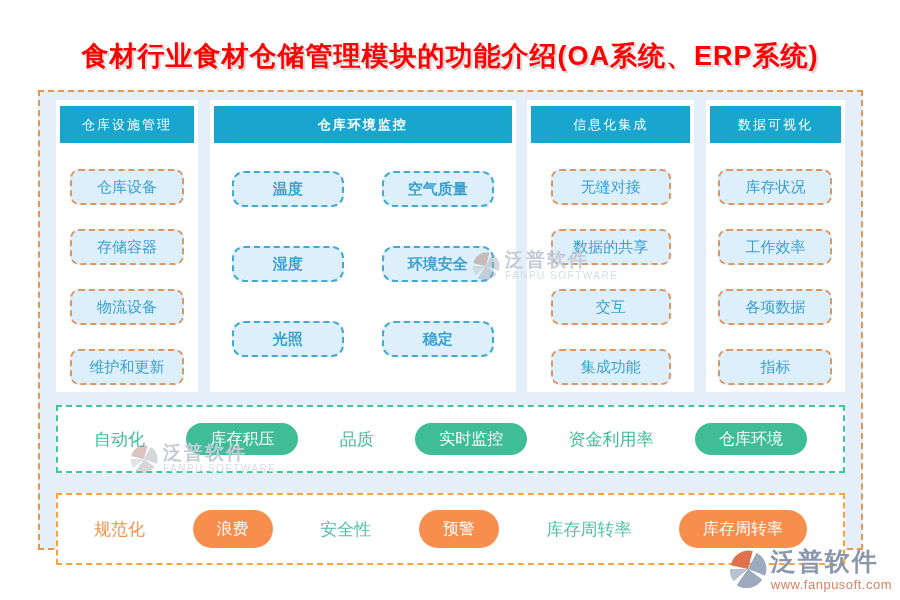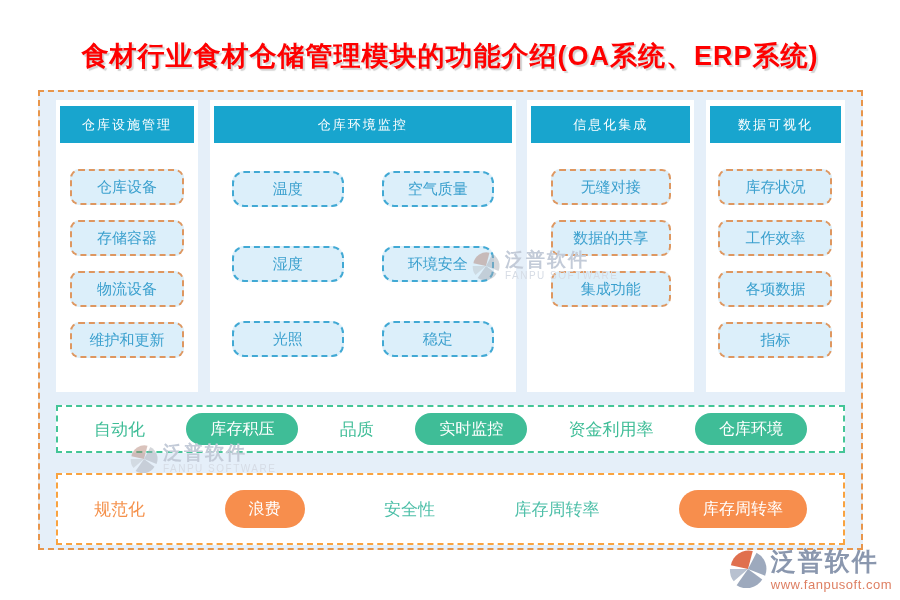--- a/index.html
+++ b/index.html
@@ -13,42 +13,42 @@
   }
 
   .board {
     position:absolute; left:38px; top:90px; width:825px; height:460px;
     background:#e5eff9; border:2px dashed #e8964c; padding:8px 16px 12px;
   }
 
   .columns { display:flex; justify-content:space-between; height:292px; }
   .panel { background:#ffffff; display:flex; flex-direction:column; align-items:center; height:292px; }
   .panel.c1 { width:142px; }
-  .panel.c2 { width:306px; }
+  .panel.c2 { width:306px;font-weight:bold; }
   .panel.c3 { width:167px; }
   .panel.c4 { width:139px; }
 
   .panel-header {
     margin-top:6px; width:calc(100% - 8px); height:37px; background:#18a5ce;
     color:#ffffff; font-size:13px; display:flex; align-items:center; justify-content:center;
     letter-spacing:2px;
   }
 
-  .items { display:flex; flex-direction:column; gap:15px; margin-top:26px; width:114px; }
+  .items { display:flex; flex-direction:column; gap:24px; margin-top:26px; width:114px; }
   .panel.c3 .items { width:120px; }
   .item {
     height:36px; display:flex; align-items:center; justify-content:center;
     background:#dceffa; color:#3ba0ce; font-size:15px; white-space:nowrap;
     border:2px dashed #de9760; border-radius:9px; padding:0 4px;
   }
   .grid { display:grid; grid-template-columns:112px 112px; column-gap:38px; row-gap:39px; margin-top:28px; }
   .item.blue { border:2px dashed #41a9d4; border-radius:12px; }
 
   .band {
-    margin-top:13px; width:100%; height:48px; background:#ffffff;
+    margin-top:13px; width:100%; height:68px; background:#ffffff;
     display:flex; align-items:center; justify-content:space-between; padding:0 36px;
   }
   .band.green  { border:2px dashed #44c597; }
   .band.orange { border:2px dashed #f9a340; margin-top:20px; height:72px; }
 
   .band-text { font-size:17px; white-space:nowrap; }
   .rt-green  { color:#3fbd97; }
   .rt-orange { color:#f5914b; }
   .rt-teal   { color:#4dbfa8; }
 
@@ -115,20 +115,21 @@
         <div class="item blue">光照</div>
         <div class="item blue">稳定</div>
       </div>
     </div>
 
     <div class="panel c3">
       <div class="panel-header">信息化集成</div>
       <div class="items">
         <div class="item">无缝对接</div>
         <div class="item">数据的共享</div>
+        <div class="item">交互</div>
         <div class="item">集成功能</div>
       </div>
     </div>
 
     <div class="panel c4">
       <div class="panel-header">数据可视化</div>
       <div class="items">
         <div class="item">库存状况</div>
         <div class="item">工作效率</div>
         <div class="item">各项数据</div>
@@ -144,20 +145,21 @@
     <span class="band-text rt-green">品质</span>
     <span class="pill green">实时监控</span>
     <span class="band-text rt-green">资金利用率</span>
     <span class="pill green">仓库环境</span>
   </div>
 
   <div class="band orange">
     <span class="band-text rt-orange">规范化</span>
     <span class="pill orangep">浪费</span>
     <span class="band-text rt-teal">安全性</span>
+    <span class="pill orangep">预警</span>
     <span class="band-text rt-teal">库存周转率</span>
     <span class="pill orangep">库存周转率</span>
   </div>
 
 </div>
 
 <div class="watermark wm-mid">
   <svg class="wm-icon" viewBox="0 0 40 40">
       <use href="#fan-logo"></use>
     </svg>

